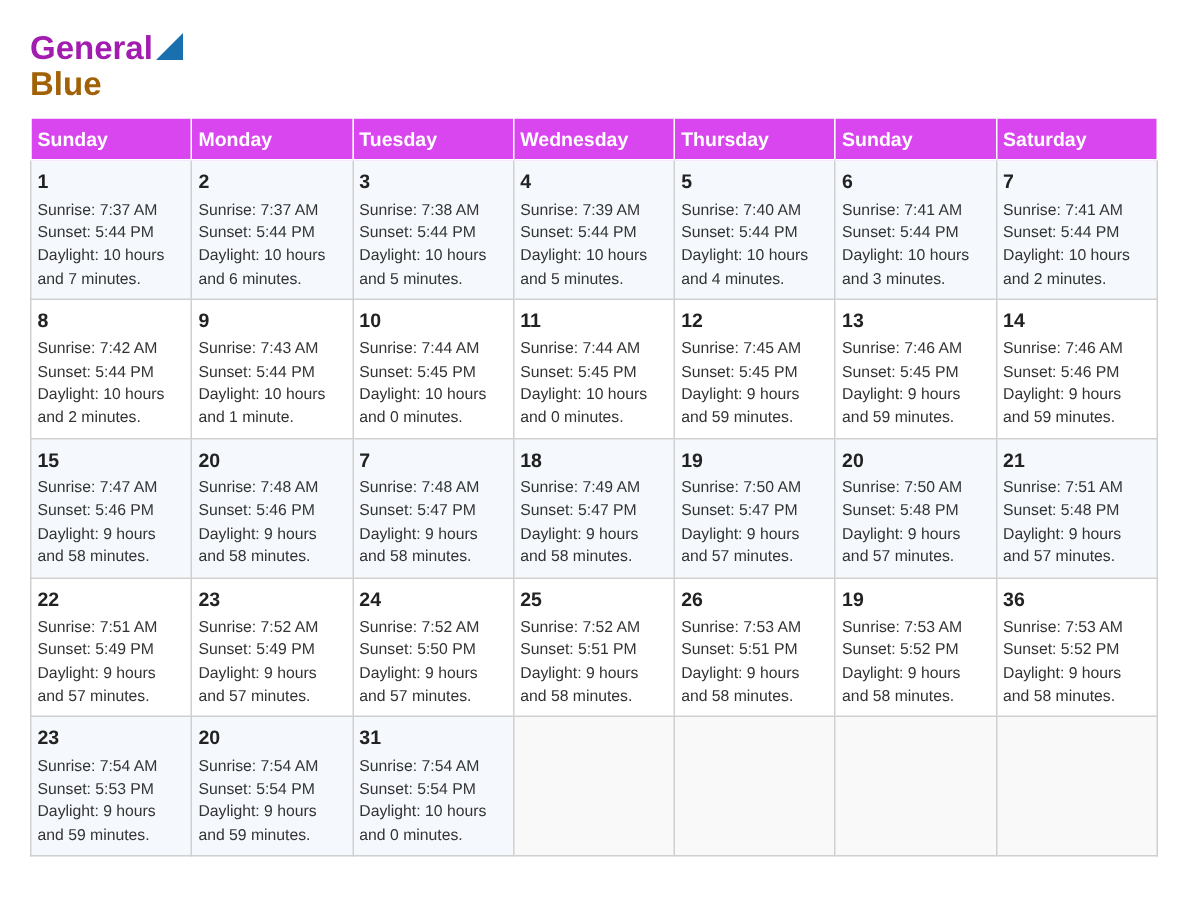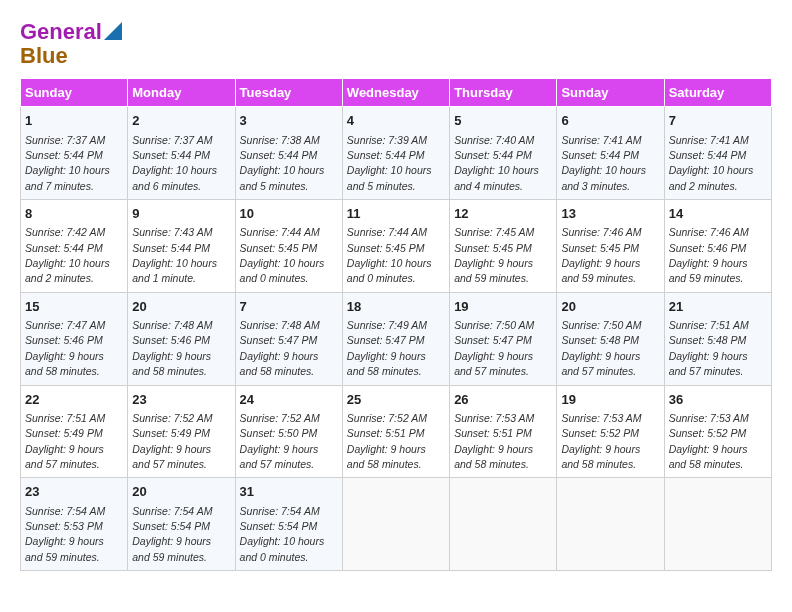--- a/index.html
+++ b/index.html
@@ -78,21 +78,20 @@
       font-size: 13px;
       font-weight: bold;
       color: #222;
       display: block;
       margin-bottom: 2px;
     }
     .day-info {
       color: #333;
       font-size: 10.5px;
       line-height: 1.45;
-      font-style: italic;
     }
     .empty-cell {
       background: #f9f9f9 !important;
     }
   </style>
 </head>
 <body>
 
 <div class="header">
   <div class="logo">

